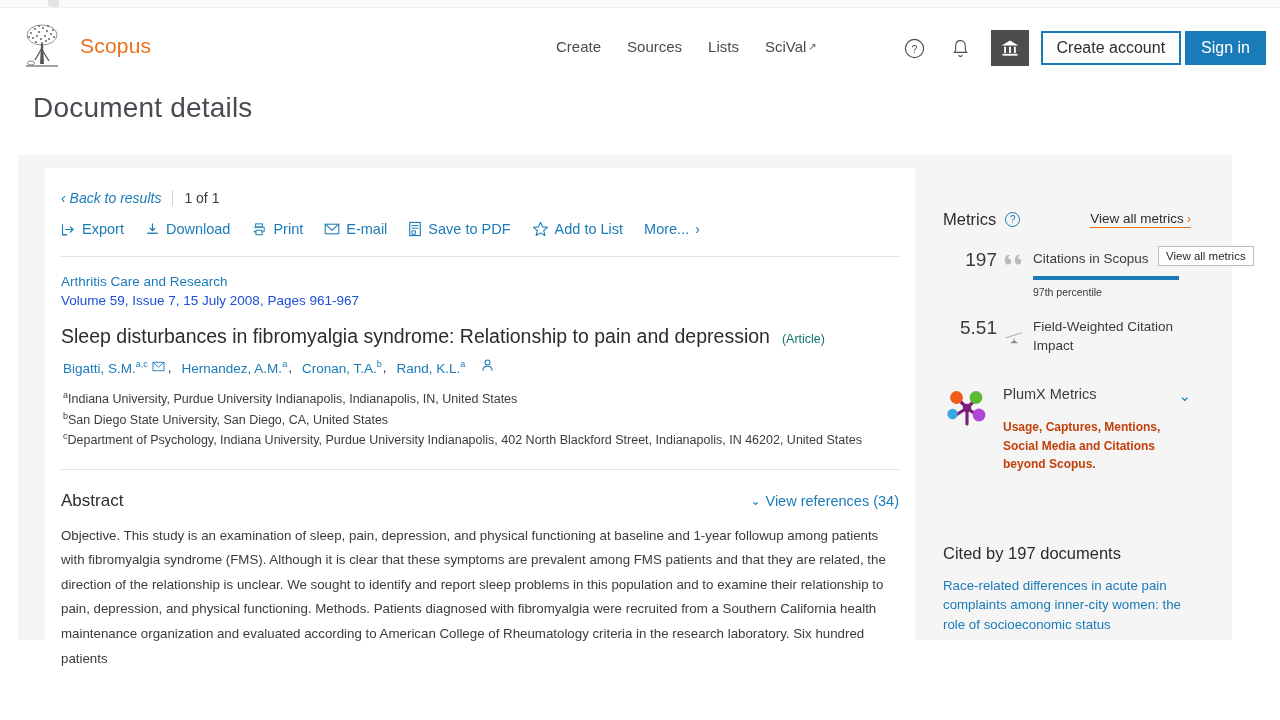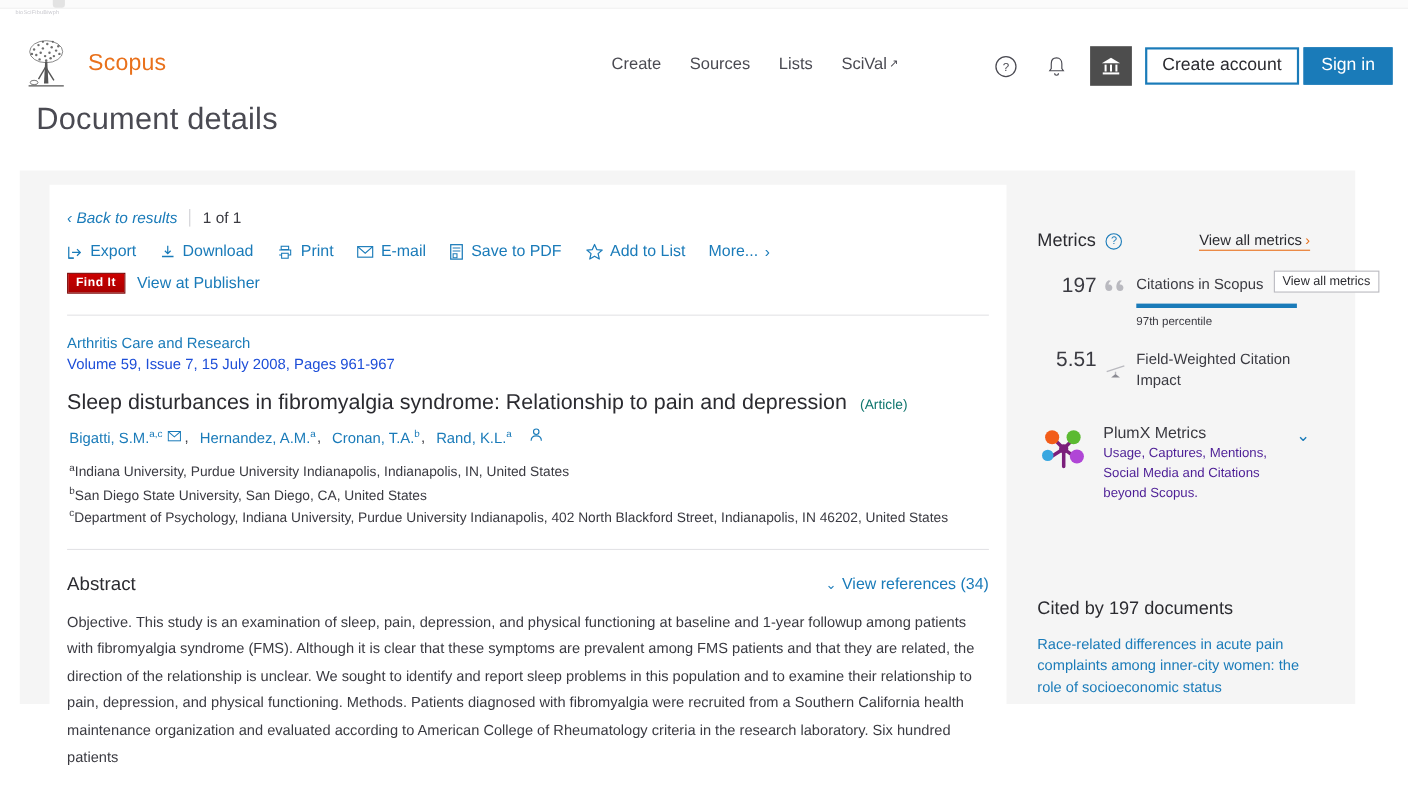--- a/index.html
+++ b/index.html
@@ -21,21 +21,21 @@
     background: #e3e3e3; border-radius: 0 0 3px 3px;
   }
   .chrome-ghost {
     position: absolute; top: 9px; left: 14px;
     font-size: 5px; color: #c9c9cf; letter-spacing: .2px;
     font-family: "Liberation Sans", sans-serif;
   }
 
   
   .header {
-    position: absolute; top: 20px; left: 0; width: 1280px; height: 70px;
+    position: absolute; top: 8px; left: 0; width: 1280px; height: 70px;
     background: #ffffff;
     border-bottom: 1px solid #ffffff;
   }
   .brand { position: absolute; left: 18px; top: 14px; display: flex; align-items: center; }
   .tree-logo { width: 48px; height: 48px; display: block; }
   .brand-name {
     margin-left: 14px;
     font-size: 21px; color: #e9711c; letter-spacing: .2px;
   }
   .nav {
@@ -202,21 +202,21 @@
   .metric-ico { width: 36px; display: flex; justify-content: center; padding-top: 3px; }
   .metric-text { font-size: 13.5px; color: #3a3a41; line-height: 1.45; flex: 1; }
   .pct-bar { height: 4px; background: #1a7bb9; width: 146px; margin-top: 7px; }
   .pct-label { font-size: 10.5px; color: #3a3a41; margin-top: 5px; }
 
   .plumx {
     display: flex; align-items: flex-start; margin-top: 30px;
   }
   .plumx-text { margin-left: 12px; flex: 1; }
   .plumx-title { font-size: 14.5px; color: #3a3a41; }
-  .plumx-desc { font-size: 12px; color: #4c1d95; line-height: 1.55; margin-top: 0; }
+  .plumx-desc { font-size: 12px; color: #c2410c; line-height: 1.55; margin-top: 16px; font-weight: bold; }
   .plumx-chev { color: #1a7bb9; font-size: 15px; cursor: pointer; margin-top: 1px; }
 
   .citedby-card {
     position: absolute; top: 530px; left: 927px;
     width: 280px; height: 110px; background: #f5f5f5;
     padding: 14px 16px 0 16px; overflow: hidden;
   }
   .citedby-title { font-size: 16.5px; color: #2b2b30; }
   .citedby-link {
     margin-top: 13px; font-size: 13.3px; color: #1a7bb9;
@@ -358,24 +358,20 @@
         <path d="M10 1.5 L12.4 7 L18.3 7.5 L13.8 11.4 L15.2 17.2 L10 14.1 L4.8 17.2 L6.2 11.4 L1.7 7.5 L7.6 7 Z" fill="none" stroke="#1a7bb9" stroke-width="1.3" stroke-linejoin="round"></path>
       </svg>
       <span>Add to List</span>
     </div>
     <div class="tool">
       <span>More...</span>
       <span style="font-size:14px;">›</span>
     </div>
   </div>
 
-  <div class="findit-row">
-    <span class="findit-badge">Find It</span>
-    <span class="pub-link">View at Publisher</span>
-  </div>
 
   <div class="hr"></div>
 
   <div class="journal">
     <span class="journal-name">Arthritis Care and Research</span>
     <span class="journal-meta">Volume 59, Issue 7, 15 July 2008, Pages 961-967</span>
   </div>
 
   <div class="doc-title">
     <span>Sleep disturbances in fibromyalgia syndrome: Relationship to pain and depression</span>

